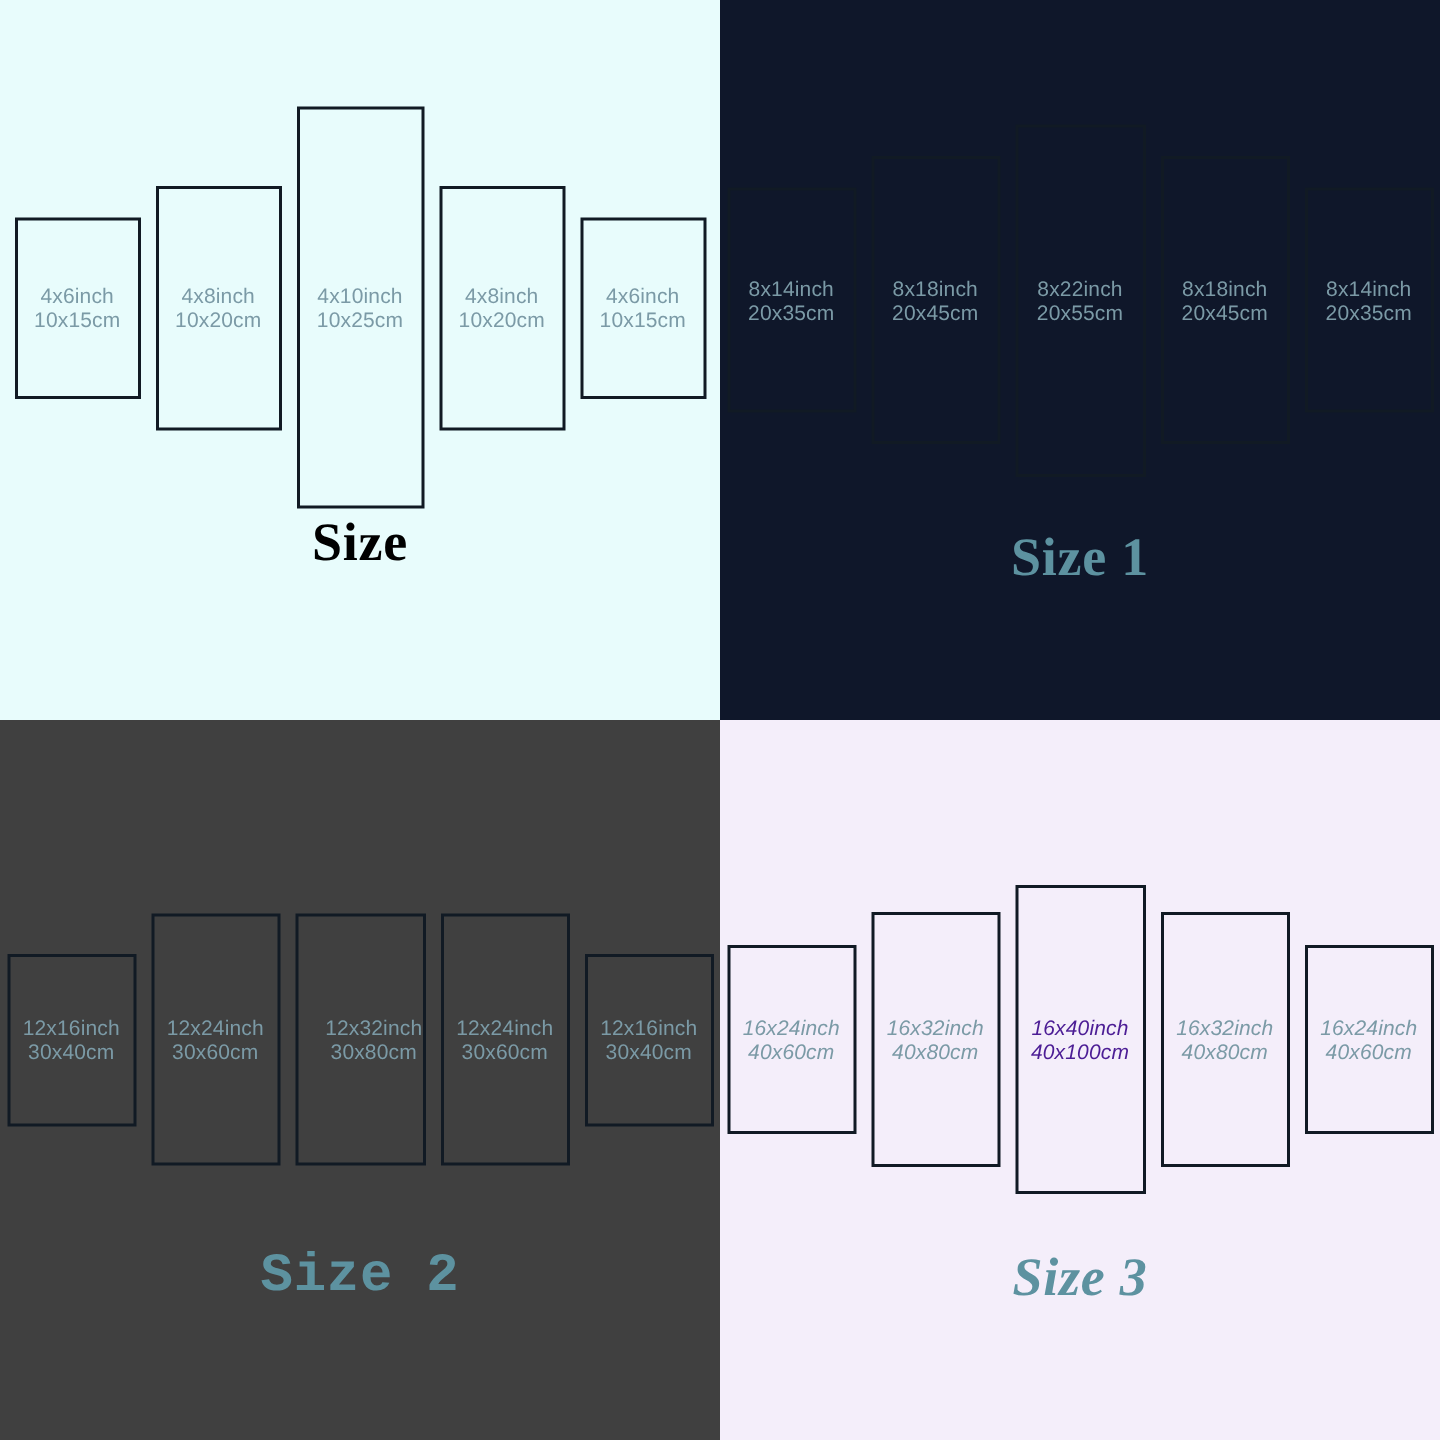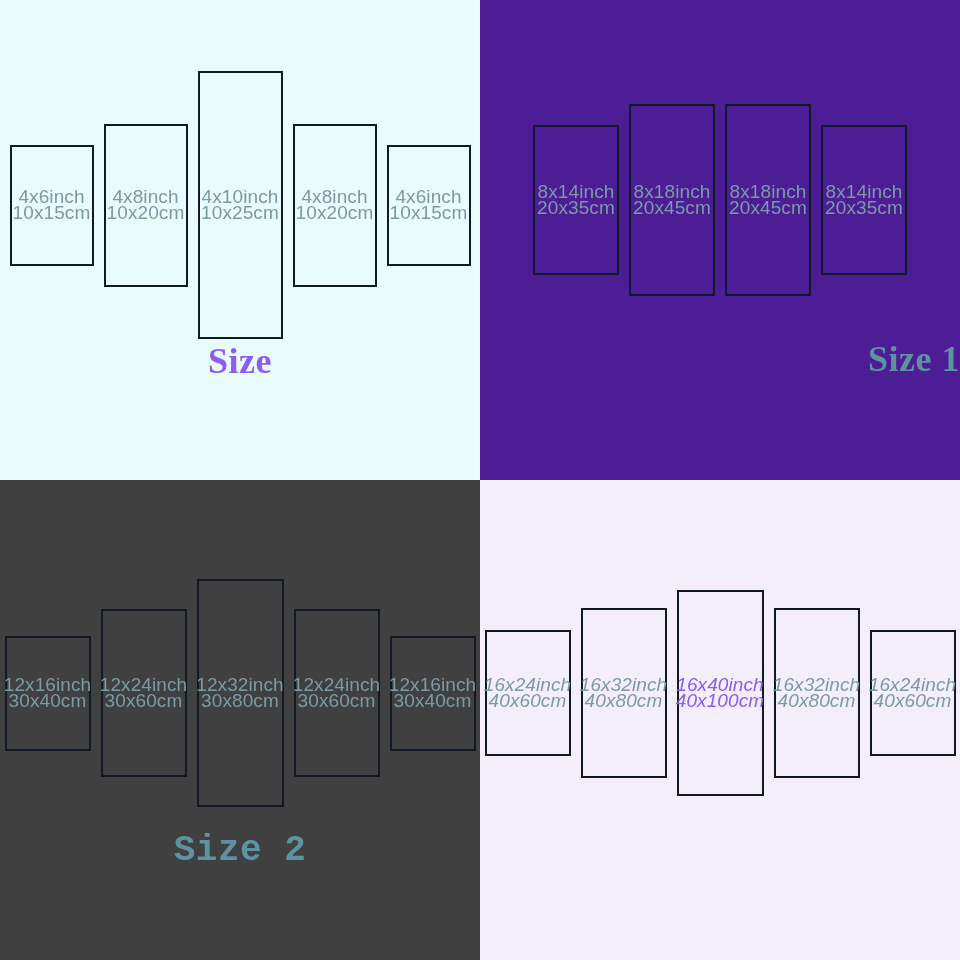--- a/index.html
+++ b/index.html
@@ -54,21 +54,21 @@
     flex-direction: column;
     align-items: center;
     justify-content: center;
     flex: 0 0 auto;
   }
 
   .panel-label {
     text-align: center;
     color: #7b9aa6;
     font-family: "Liberation Sans", sans-serif;
-    font-size: 19px;
+    font-size: 14px;
     line-height: 16px;
     letter-spacing: 0.1px;
     white-space: nowrap;
     pointer-events: none;
   }
 
   .panel-label .lbl-in,
   .panel-label .lbl-cm {
     display: block;
   }
@@ -81,21 +81,21 @@
     text-align: center;
     font-family: "Liberation Serif", serif;
     font-weight: bold;
     font-size: 36px;
     color: #5d92a0;
     letter-spacing: 0.5px;
   }
 
   
   .q-tl .quadrant-title { top: 340px; }
-  .q-tr .quadrant-title { top: 338px; text-align: right; }
+  .q-tr .quadrant-title { top: 350px; }
   .q-bl .quadrant-title { top: 350px; font-family: Liberation Mono, monospace; }
   .q-br .quadrant-title { top: 350px; }
 
   
   .q-tl .panel-cluster { top: 5px;  }
   .q-tr .panel-cluster { top: 0px;  }
   .q-bl .panel-cluster { top: 13px; }
   .q-br .panel-cluster { top: 13px; }
 </style>
 </head>
@@ -129,37 +129,43 @@
             <span class="lbl-cm">10x20cm</span>
           </div>
         </div>
         <div class="panel" style="width: 84px; height: 121px; border-color: rgb(17, 26, 36);">
           <div class="panel-label" style="color: rgb(123, 154, 166);">
             <span class="lbl-in">4x6inch</span>
             <span class="lbl-cm">10x15cm</span>
           </div>
         </div>
       </div>
-    <div class="quadrant-title" style="color: #8b5cf6;">Size</div>
-  </div>
-
-  <div class="quadrant q-tr" style="background: #4c1d95;">
+    <div class="quadrant-title" style="color: #000000;">Size</div>
+  </div>
+
+  <div class="quadrant q-tr" style="background: #0f172a;">
     <div class="panel-cluster">
         <div class="panel" style="width: 86px; height: 150px; border-color: rgb(17, 26, 36);">
           <div class="panel-label" style="color: rgb(123, 154, 166);">
             <span class="lbl-in">8x14inch</span>
             <span class="lbl-cm">20x35cm</span>
           </div>
         </div>
         <div class="panel" style="width: 86px; height: 192px; border-color: rgb(17, 26, 36);">
           <div class="panel-label" style="color: rgb(123, 154, 166);">
             <span class="lbl-in">8x18inch</span>
             <span class="lbl-cm">20x45cm</span>
           </div>
         </div>
+        <div class="panel" style="width: 87px; height: 235px; border-color: rgb(17, 26, 36);">
+          <div class="panel-label" style="color: rgb(123, 154, 166);">
+            <span class="lbl-in">8x22inch</span>
+            <span class="lbl-cm">20x55cm</span>
+          </div>
+        </div>
         <div class="panel" style="width: 86px; height: 192px; border-color: rgb(17, 26, 36);">
           <div class="panel-label" style="color: rgb(123, 154, 166);">
             <span class="lbl-in">8x18inch</span>
             <span class="lbl-cm">20x45cm</span>
           </div>
         </div>
         <div class="panel" style="width: 86px; height: 150px; border-color: rgb(17, 26, 36);">
           <div class="panel-label" style="color: rgb(123, 154, 166);">
             <span class="lbl-in">8x14inch</span>
             <span class="lbl-cm">20x35cm</span>
@@ -176,21 +182,21 @@
             <span class="lbl-in">12x16inch</span>
             <span class="lbl-cm">30x40cm</span>
           </div>
         </div>
         <div class="panel" style="width: 86px; height: 168px; border-color: rgb(17, 26, 36);">
           <div class="panel-label" style="color: rgb(123, 154, 166);">
             <span class="lbl-in">12x24inch</span>
             <span class="lbl-cm">30x60cm</span>
           </div>
         </div>
-        <div class="panel" style="width: 87px; height: 228px; border-color: rgb(17, 26, 36);">
+        <div class="panel" style="width: 87px; height: 168px; border-color: rgb(17, 26, 36); align-items: flex-end;">
           <div class="panel-label" style="color: rgb(123, 154, 166);">
             <span class="lbl-in">12x32inch</span>
             <span class="lbl-cm">30x80cm</span>
           </div>
         </div>
         <div class="panel" style="width: 86px; height: 168px; border-color: rgb(17, 26, 36);">
           <div class="panel-label" style="color: rgb(123, 154, 166);">
             <span class="lbl-in">12x24inch</span>
             <span class="lbl-cm">30x60cm</span>
           </div>
@@ -213,33 +219,34 @@
             <span class="lbl-cm">40x60cm</span>
           </div>
         </div>
         <div class="panel" style="width: 86px; height: 170px; border-color: rgb(17, 26, 36);">
           <div class="panel-label" style="color: rgb(123, 154, 166);">
             <span class="lbl-in">16x32inch</span>
             <span class="lbl-cm">40x80cm</span>
           </div>
         </div>
         <div class="panel" style="width: 87px; height: 206px; border-color: rgb(17, 26, 36);">
-          <div class="panel-label" style="color: #8b5cf6;">
+          <div class="panel-label" style="color: #4c1d95;">
             <span class="lbl-in">16x40inch</span>
             <span class="lbl-cm">40x100cm</span>
           </div>
         </div>
         <div class="panel" style="width: 86px; height: 170px; border-color: rgb(17, 26, 36);">
           <div class="panel-label" style="color: rgb(123, 154, 166);">
             <span class="lbl-in">16x32inch</span>
             <span class="lbl-cm">40x80cm</span>
           </div>
         </div>
         <div class="panel" style="width: 86px; height: 126px; border-color: rgb(17, 26, 36);">
           <div class="panel-label" style="color: rgb(123, 154, 166);">
             <span class="lbl-in">16x24inch</span>
             <span class="lbl-cm">40x60cm</span>
           </div>
         </div>
       </div>
+    <div class="quadrant-title" style="color: rgb(93, 146, 160);">Size 3</div>
   </div>
 
 </div>
 
 </body></html>

